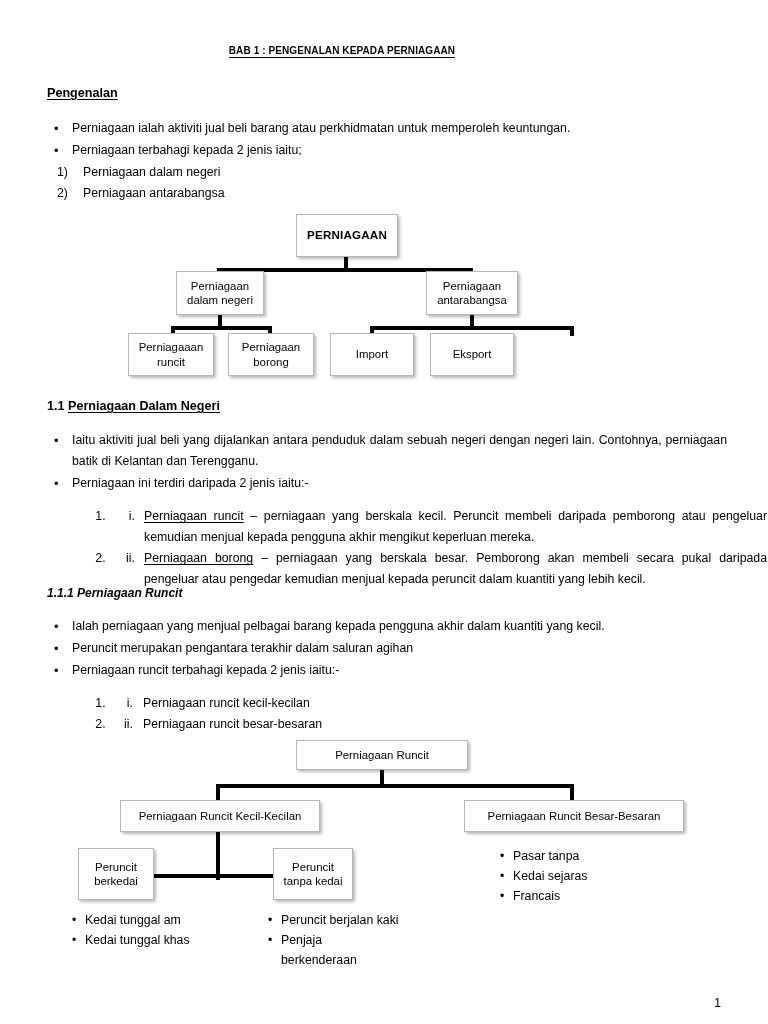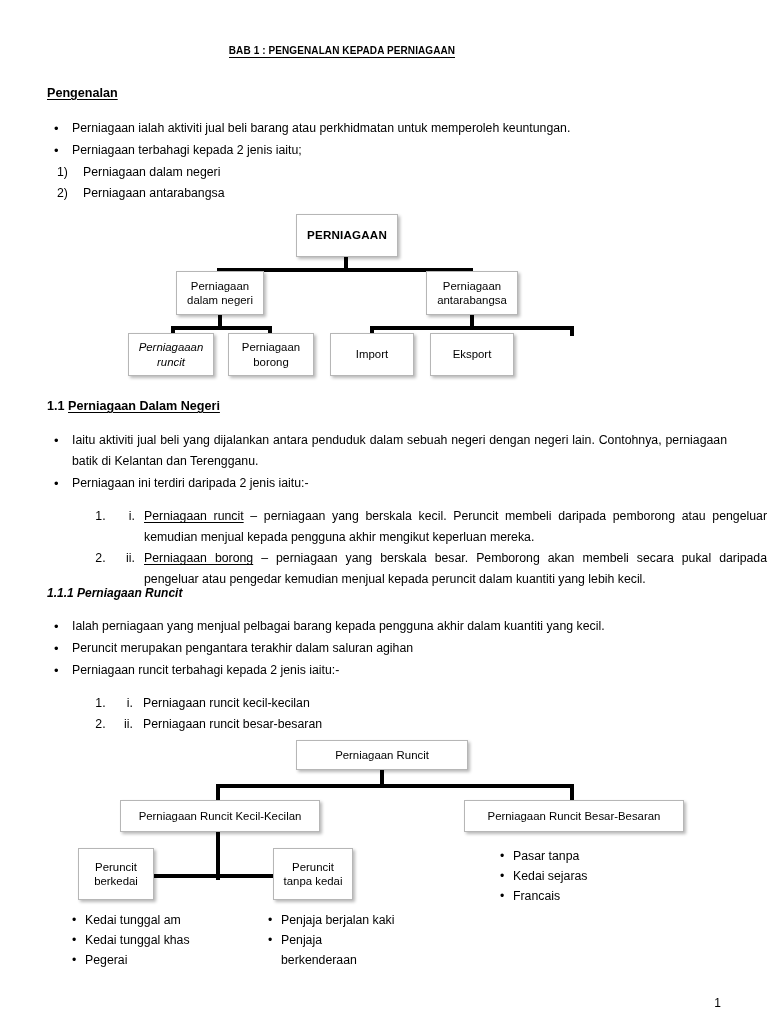--- a/index.html
+++ b/index.html
@@ -216,21 +216,21 @@
     <div class="conn" style="left:469px; top:268px; width:4px; height:12px;"></div>
 
     <div class="node" style="left:176px; top:271px; width:88px; height:44px;">Perniagaan<br>dalam negeri</div>
     <div class="node" style="left:426px; top:271px; width:92px; height:44px;">Perniagaan<br>antarabangsa</div>
 
     <div class="conn" style="left:218px; top:315px; width:4px; height:15px;"></div>
     <div class="conn" style="left:171px; top:326px; width:101px; height:4px;"></div>
     <div class="conn" style="left:171px; top:326px; width:4px; height:10px;"></div>
     <div class="conn" style="left:268px; top:326px; width:4px; height:10px;"></div>
 
-    <div class="node" style="left:128px; top:333px; width:86px; height:43px;font-style:italic;">Perniagaaan<br>runcit</div>
+    <div class="node" style="left:128px; top:333px; width:86px; height:43px;">Perniagaaan<br>runcit</div>
     <div class="node" style="left:228px; top:333px; width:86px; height:43px;">Perniagaan<br>borong</div>
 
     <div class="conn" style="left:470px; top:315px; width:4px; height:15px;"></div>
     <div class="conn" style="left:370px; top:326px; width:204px; height:4px;"></div>
     <div class="conn" style="left:370px; top:326px; width:4px; height:10px;"></div>
     <div class="conn" style="left:570px; top:326px; width:4px; height:10px;"></div>
 
     <div class="node" style="left:330px; top:333px; width:84px; height:43px;">Import</div>
     <div class="node" style="left:430px; top:333px; width:84px; height:43px;">Eksport</div>
   </div>
@@ -290,27 +290,26 @@
 
     <div class="conn" style="left:150px; top:874px; width:130px; height:4px;"></div>
 
     <div class="node" style="left:78px; top:848px; width:76px; height:52px;">Peruncit<br>berkedai</div>
     <div class="node" style="left:273px; top:848px; width:80px; height:52px;">Peruncit<br>tanpa kedai</div>
 
     <div class="plainlist" style="left:72px; top:910px; width:190px;">
       <ul>
         <li>Kedai tunggal am</li>
         <li>Kedai tunggal khas</li>
-        <li>Pegerai</li>
       </ul>
     </div>
 
     <div class="plainlist" style="left:268px; top:910px; width:200px;">
       <ul>
-        <li>Penjaja berjalan kaki</li>
+        <li>Peruncit berjalan kaki</li>
         <li>Penjaja<br>berkenderaan</li>
       </ul>
     </div>
 
     <div class="plainlist" style="left:500px; top:846px; width:220px;">
       <ul>
         <li>Pasar tanpa</li>
         <li>Kedai sejaras</li>
         <li>Francais</li>
       </ul>

